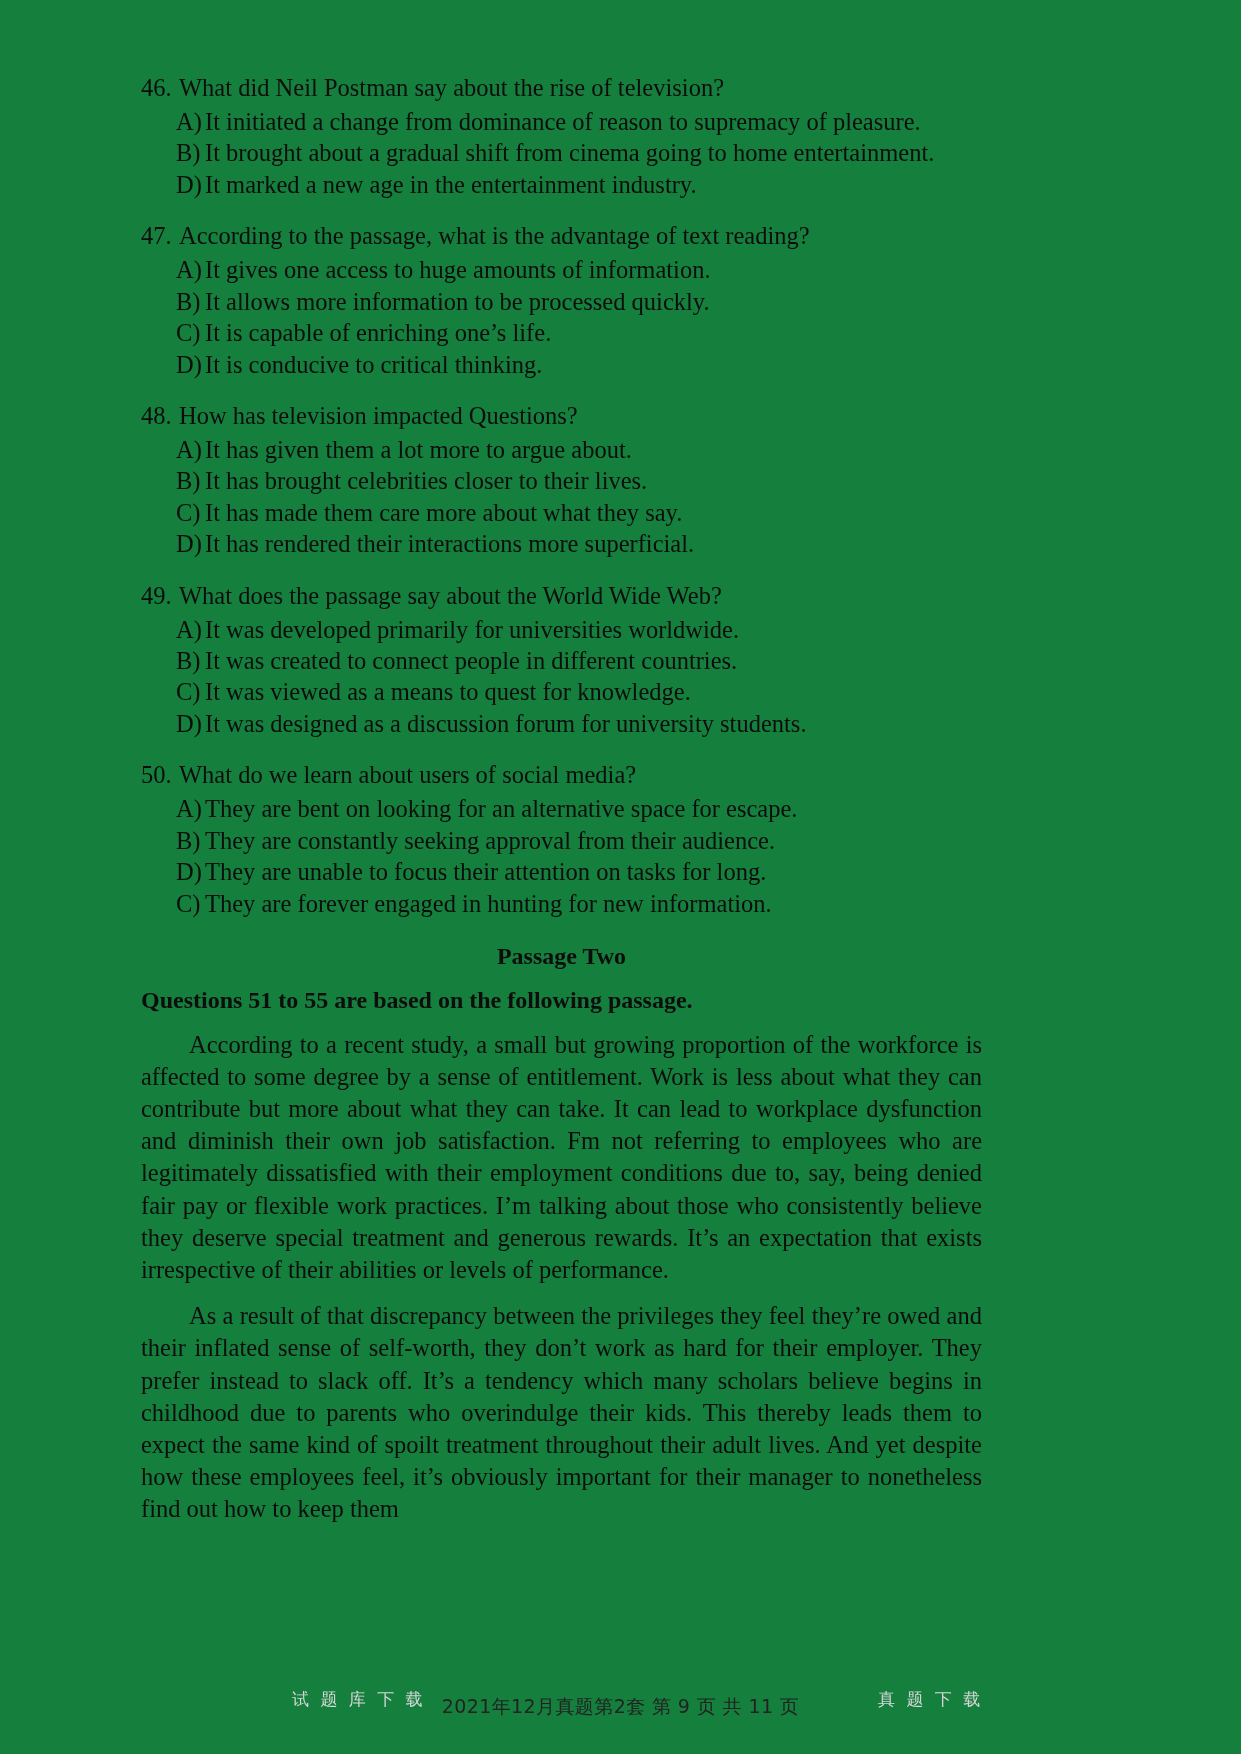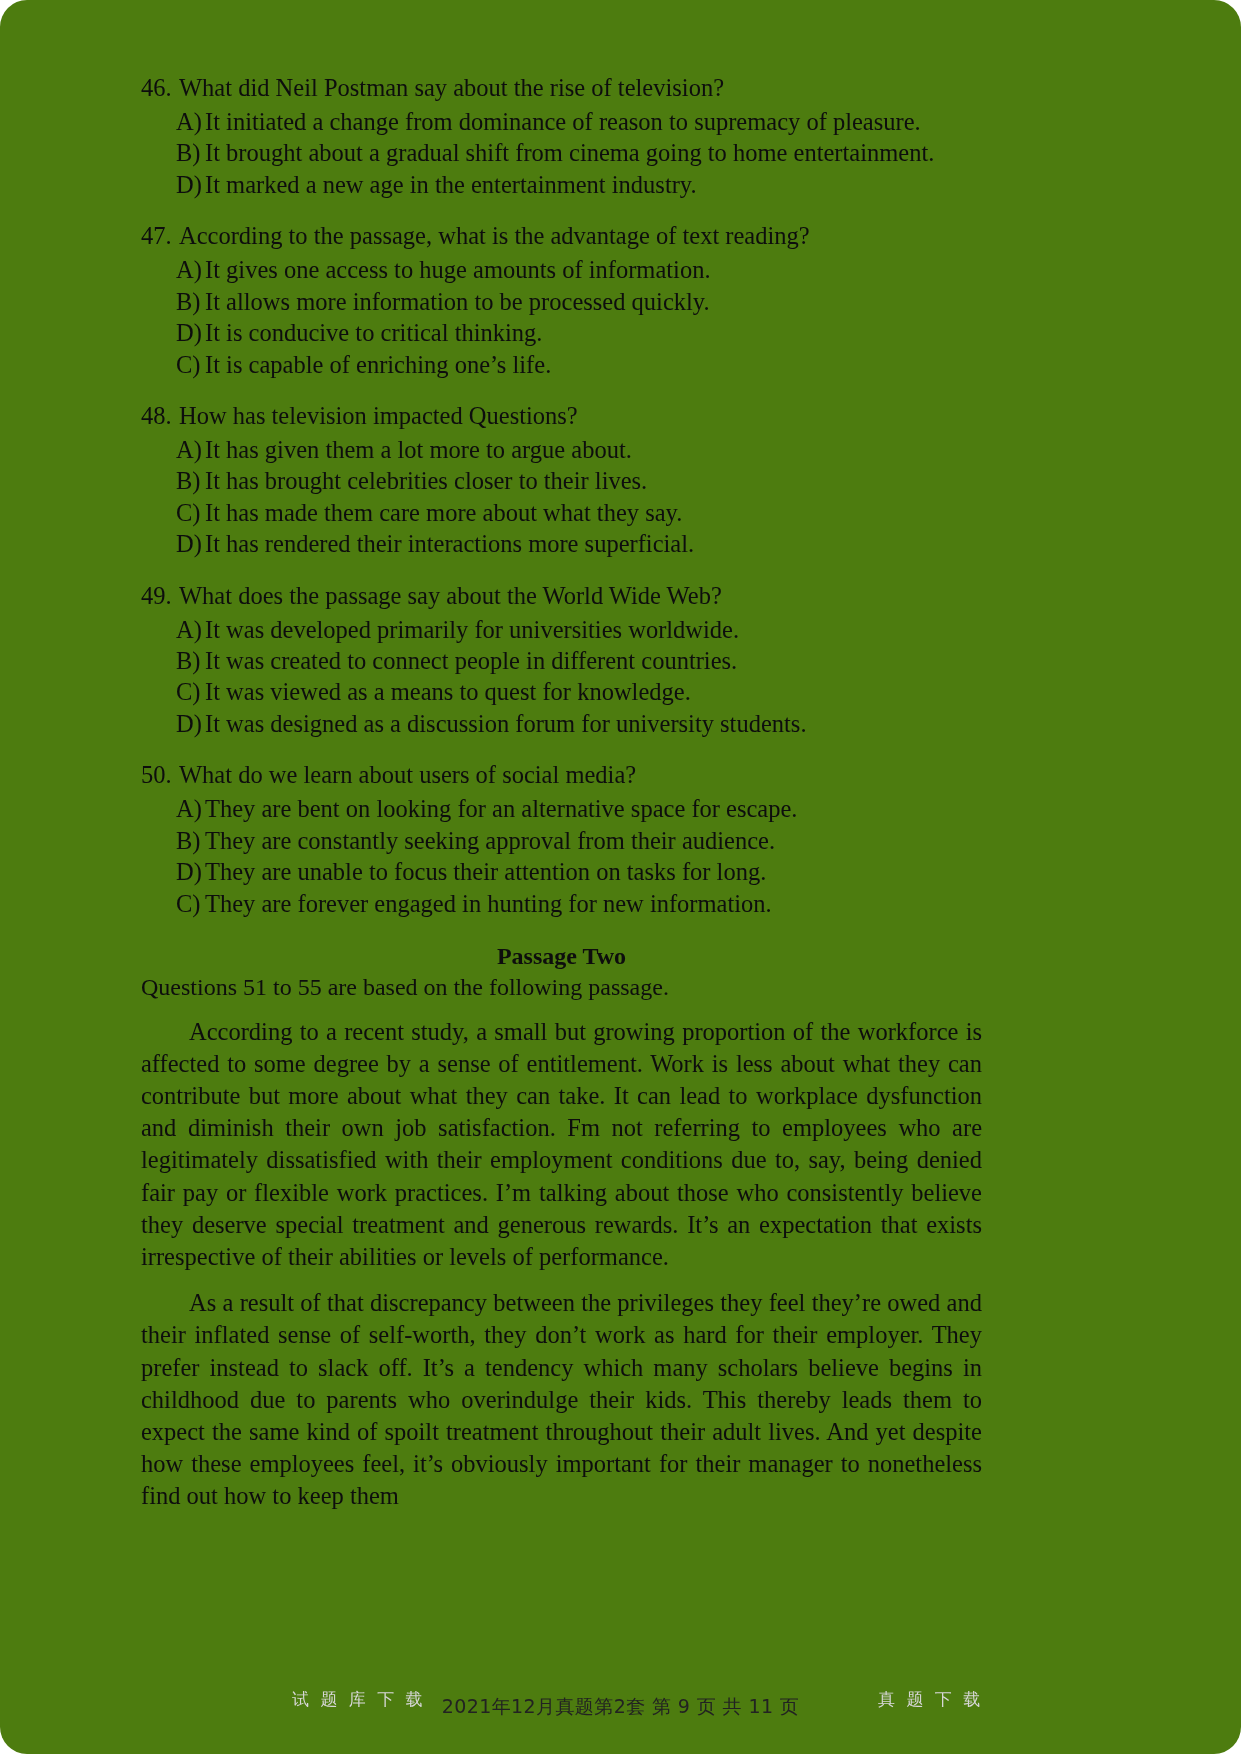--- a/index.html
+++ b/index.html
@@ -13,22 +13,21 @@
     position: relative;
     font-family: "Liberation Serif", "DejaVu Serif", serif;
     color: #0d0d0d;
     overflow: hidden;
   }
   .page {
     position: absolute;
     left: 0; top: 0;
     width: 1241px;
     height: 1754px;
-    background: #4d7c0f;
-    border-radius: 27px;
+    background: #15803d;
   }
   .content {
     position: absolute;
     left: 141px;
     top: 72px;
     width: 841px;
   }
 
   
   .question-block {
@@ -62,22 +61,23 @@
   
   .passage-head {
     font-size: 24px;
     font-weight: bold;
     line-height: 1.30;
     margin-top: 22px;
     text-align: center;
   }
   .passage-subhead {
     font-size: 24px;
-    font-weight: normal;
+    font-weight: bold;
     line-height: 1.30;
+    margin-top: 13px;
   }
 
   
   .passage-body {
     margin-top: 12px;
   }
   .para {
     font-size: 24.5px;
     line-height: 1.315;
     text-align: justify;
@@ -129,22 +129,22 @@
         <div class="option"><span class="opt-label">B)</span><span>It brought about a gradual shift from cinema going to home entertainment.</span></div>
         <div class="option"><span class="opt-label">D)</span><span>It marked a new age in the entertainment industry.</span></div>
       </div>
     </div>
 
     <div class="question-block">
       <div class="question-stem"><span class="q-num">47.</span><span>According to the passage, what is the advantage of text reading?</span></div>
       <div class="options">
         <div class="option"><span class="opt-label">A)</span><span>It gives one access to huge amounts of information.</span></div>
         <div class="option"><span class="opt-label">B)</span><span>It allows more information to be processed quickly.</span></div>
+        <div class="option"><span class="opt-label">C)</span><span>It is capable of enriching one’s life.</span></div>
         <div class="option"><span class="opt-label">D)</span><span>It is conducive to critical thinking.</span></div>
-        <div class="option"><span class="opt-label">C)</span><span>It is capable of enriching one’s life.</span></div>
       </div>
     </div>
 
     <div class="question-block">
       <div class="question-stem"><span class="q-num">48.</span><span>How has television impacted Questions?</span></div>
       <div class="options">
         <div class="option"><span class="opt-label">A)</span><span>It has given them a lot more to argue about.</span></div>
         <div class="option"><span class="opt-label">B)</span><span>It has brought celebrities closer to their lives.</span></div>
         <div class="option"><span class="opt-label">C)</span><span>It has made them care more about what they say.</span></div>
         <div class="option"><span class="opt-label">D)</span><span>It has rendered their interactions more superficial.</span></div>

